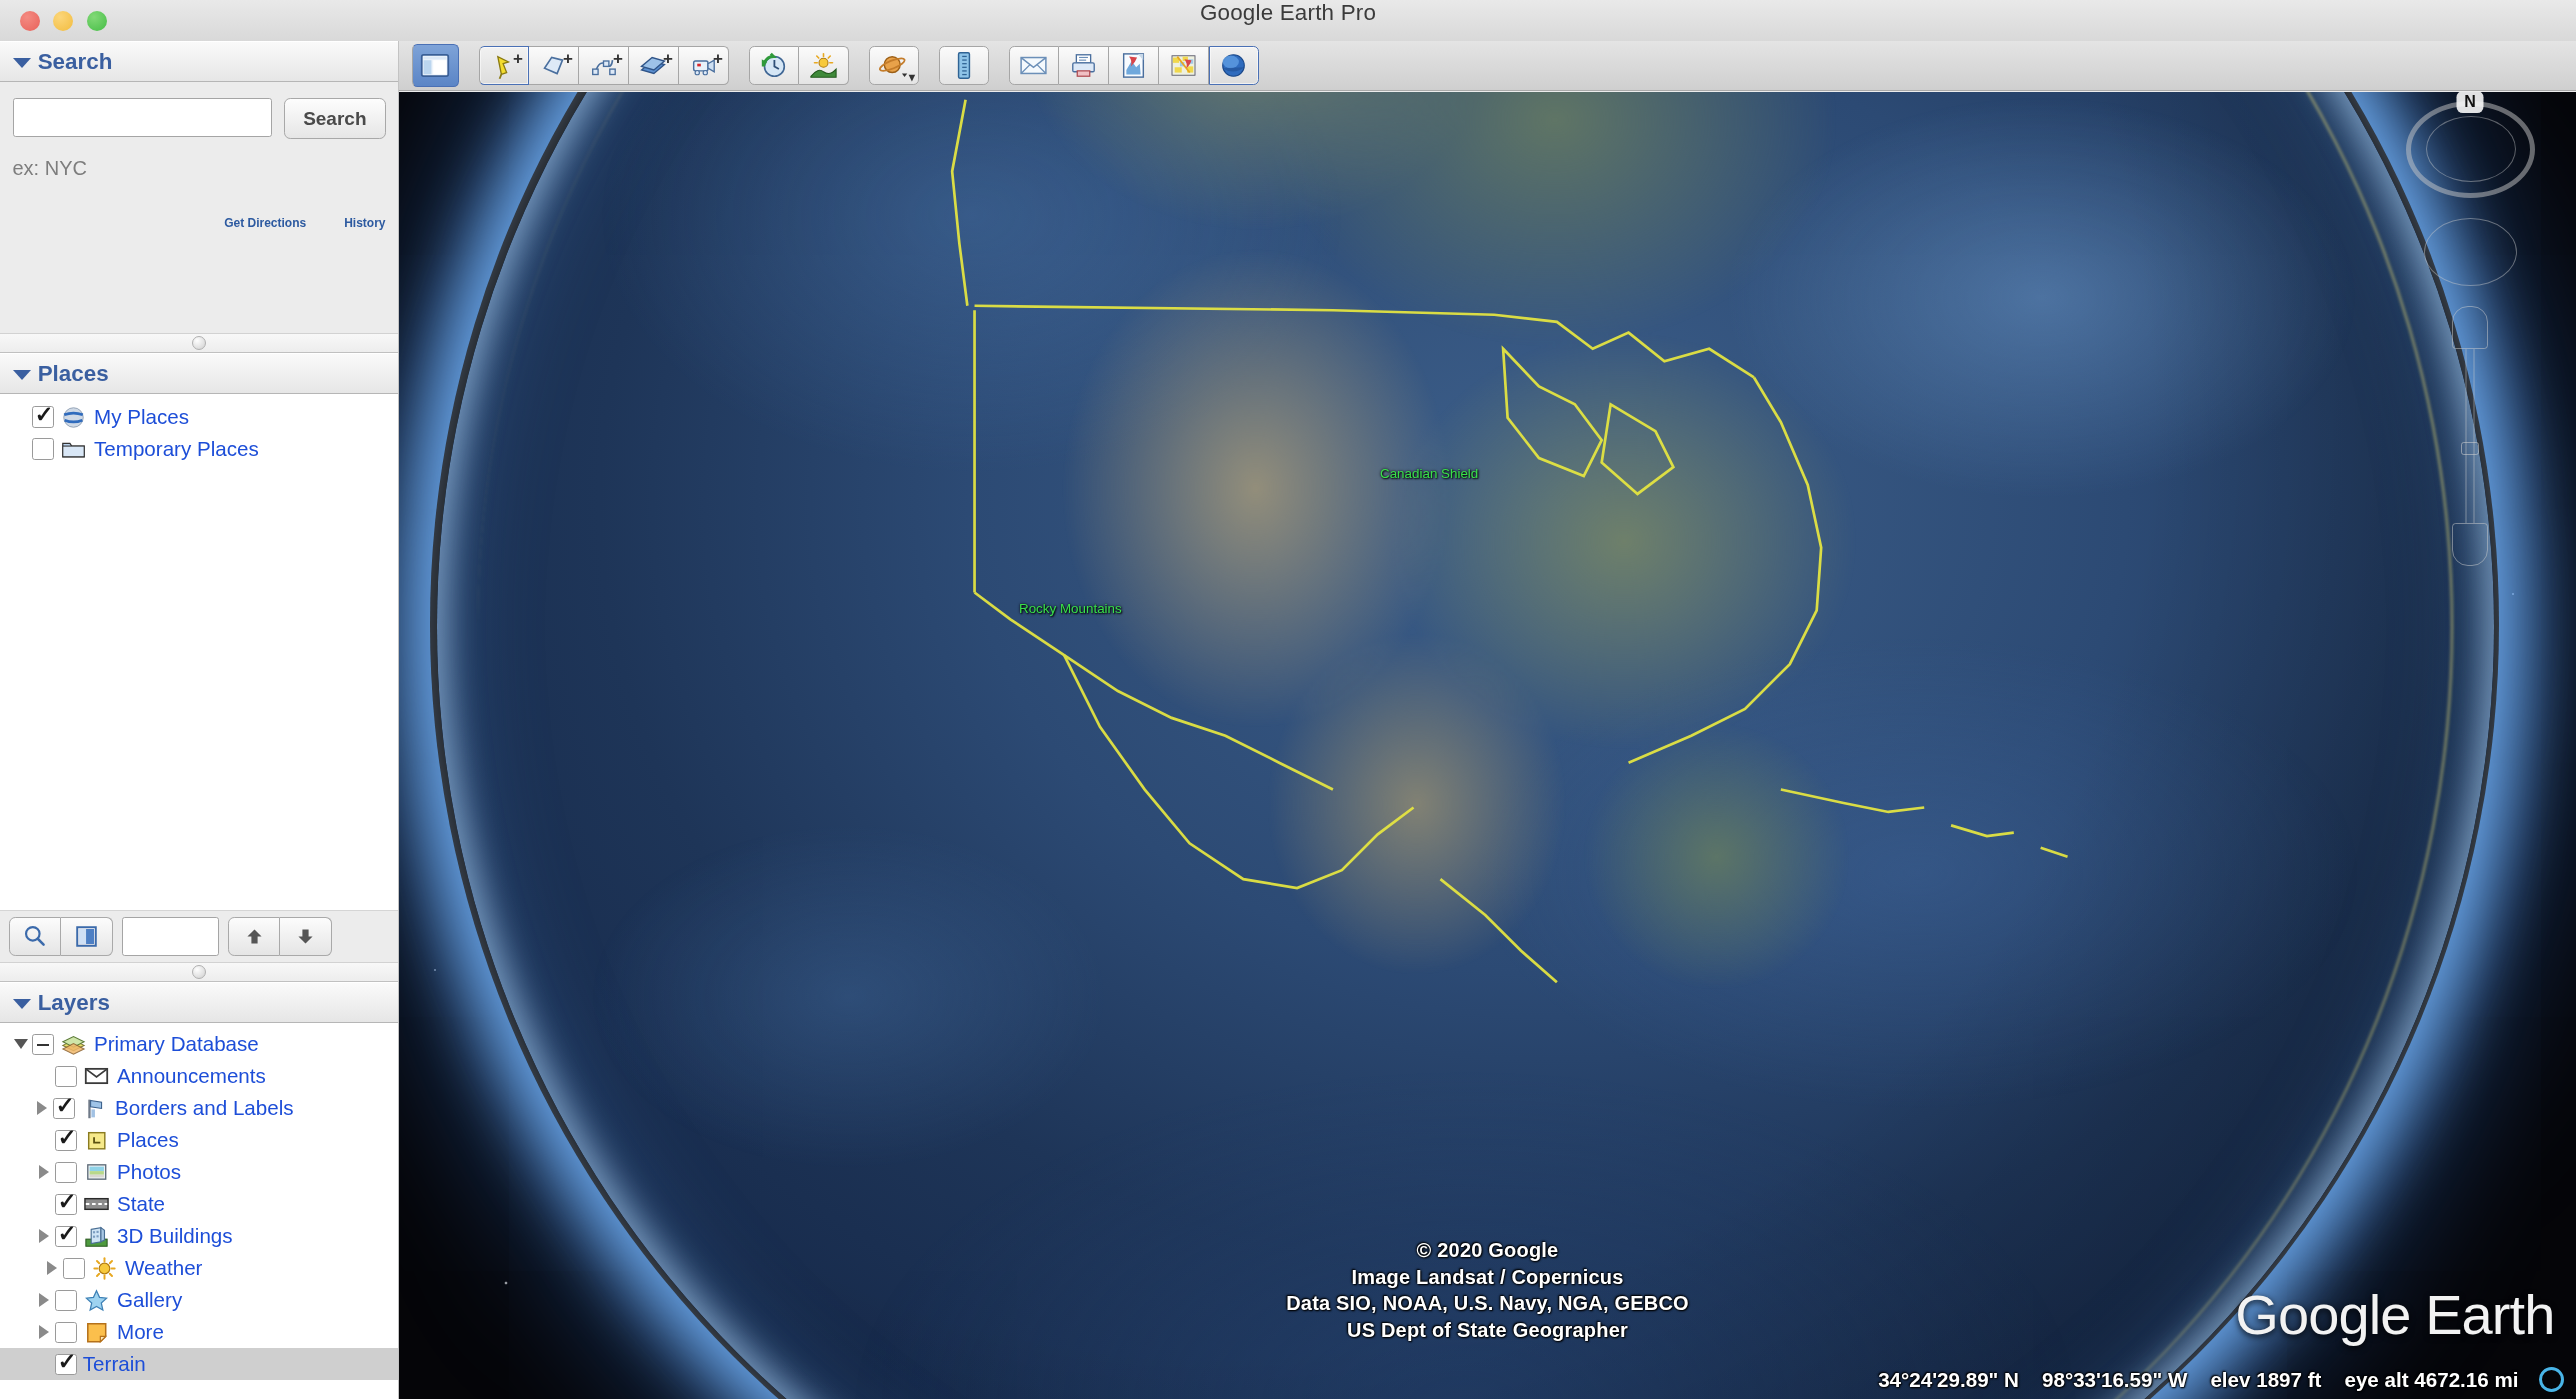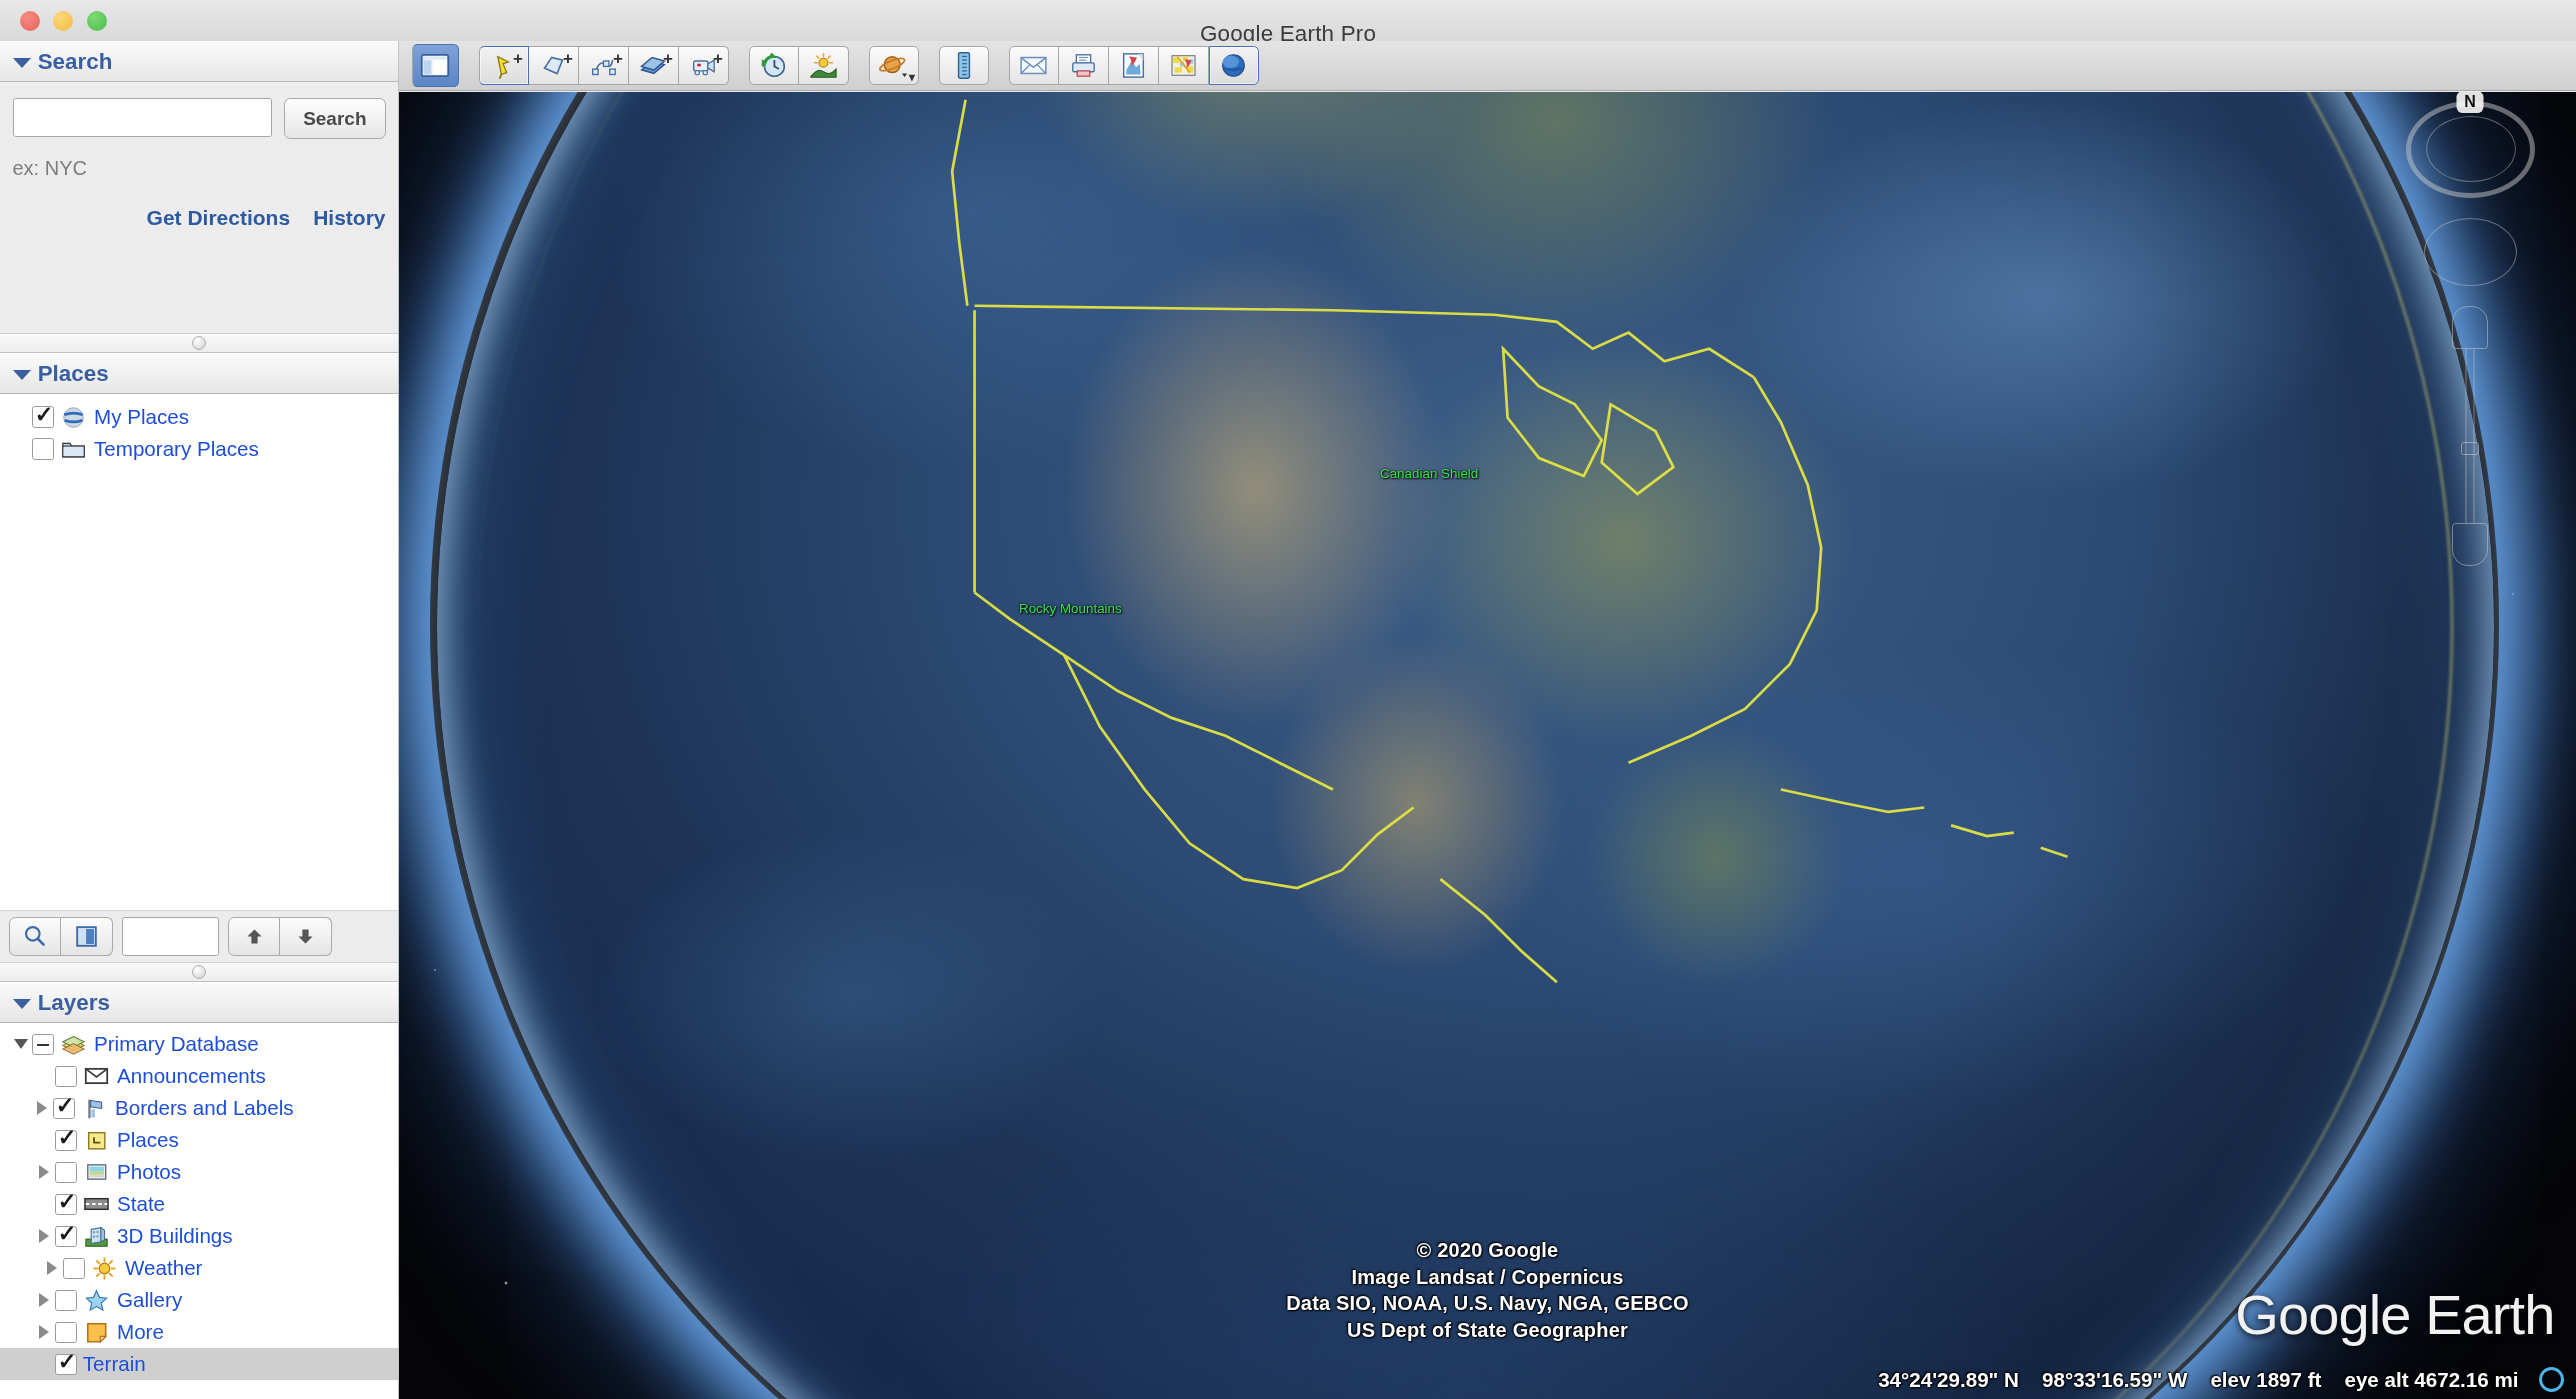--- a/index.html
+++ b/index.html
@@ -9,21 +9,21 @@
     font-family: "Liberation Sans", sans-serif;
     background: #ececec;
   }
   #app { position: relative; width: 2576px; height: 1399px; }
 
   
   .titlebar {
     position: absolute; top: 0; left: 0; width: 2576px; height: 48px;
     background: linear-gradient(to bottom, #e9e9e9 0%, #d6d6d6 100%);
     border-bottom: 0.9px solid #b4b4b4;
-    display: flex; align-items: flex-end; justify-content: center;
+    display: flex; align-items: flex-start; justify-content: center;
   }
   .traffic { position: absolute; left: 20px; top: 10.7px; display: flex; gap: 13.4px; }
   .tl { width: 20px; height: 20px; border-radius: 50%; }
   .tl.red    { background: radial-gradient(circle at 35% 30%, #f48b82, #e8615a); }
   .tl.yellow { background: radial-gradient(circle at 35% 30%, #fcd67a, #f2bc3f); }
   .tl.green  { background: radial-gradient(circle at 35% 30%, #82d977, #45bd46); }
   .window-title {
     font-size: 22.4px; color: #3b3b3b; letter-spacing: 0.2px;
   }
 
@@ -64,22 +64,22 @@
   .search-btn {
     height: 41px; padding: 0 18px;
     background: linear-gradient(to bottom, #fdfdfd, #e6e6e6);
     border: 0.9px solid #a8a8a8; border-radius: 6.3px;
     font-size: 19px; color: #4a4a4a; font-weight: bold;
     font-family: "Liberation Sans", sans-serif; cursor: default;
   }
   .search-hint { margin-top: 18px; font-size: 20px; color: #7d7d7d; }
   .search-links {
     position: absolute; right: 12.5px; bottom: 103px;
-    display: flex; gap: 23px;
-    font-size: 21px; font-weight: bold; color: #2d5aa0;
+    display: flex; gap: 38px;
+    font-size: 12px; font-weight: bold; color: #2d5aa0;
   }
   .search-links span { cursor: pointer; }
 
   .splitter {
     height: 20px; flex: 0 0 20px;
     background: linear-gradient(to bottom,#f8f8f8,#ededed);
     border-top: 0.9px solid #d2d2d2; border-bottom: 0.9px solid #c0c0c0;
     display: flex; align-items: center; justify-content: center;
   }
   .splitter .grip {

